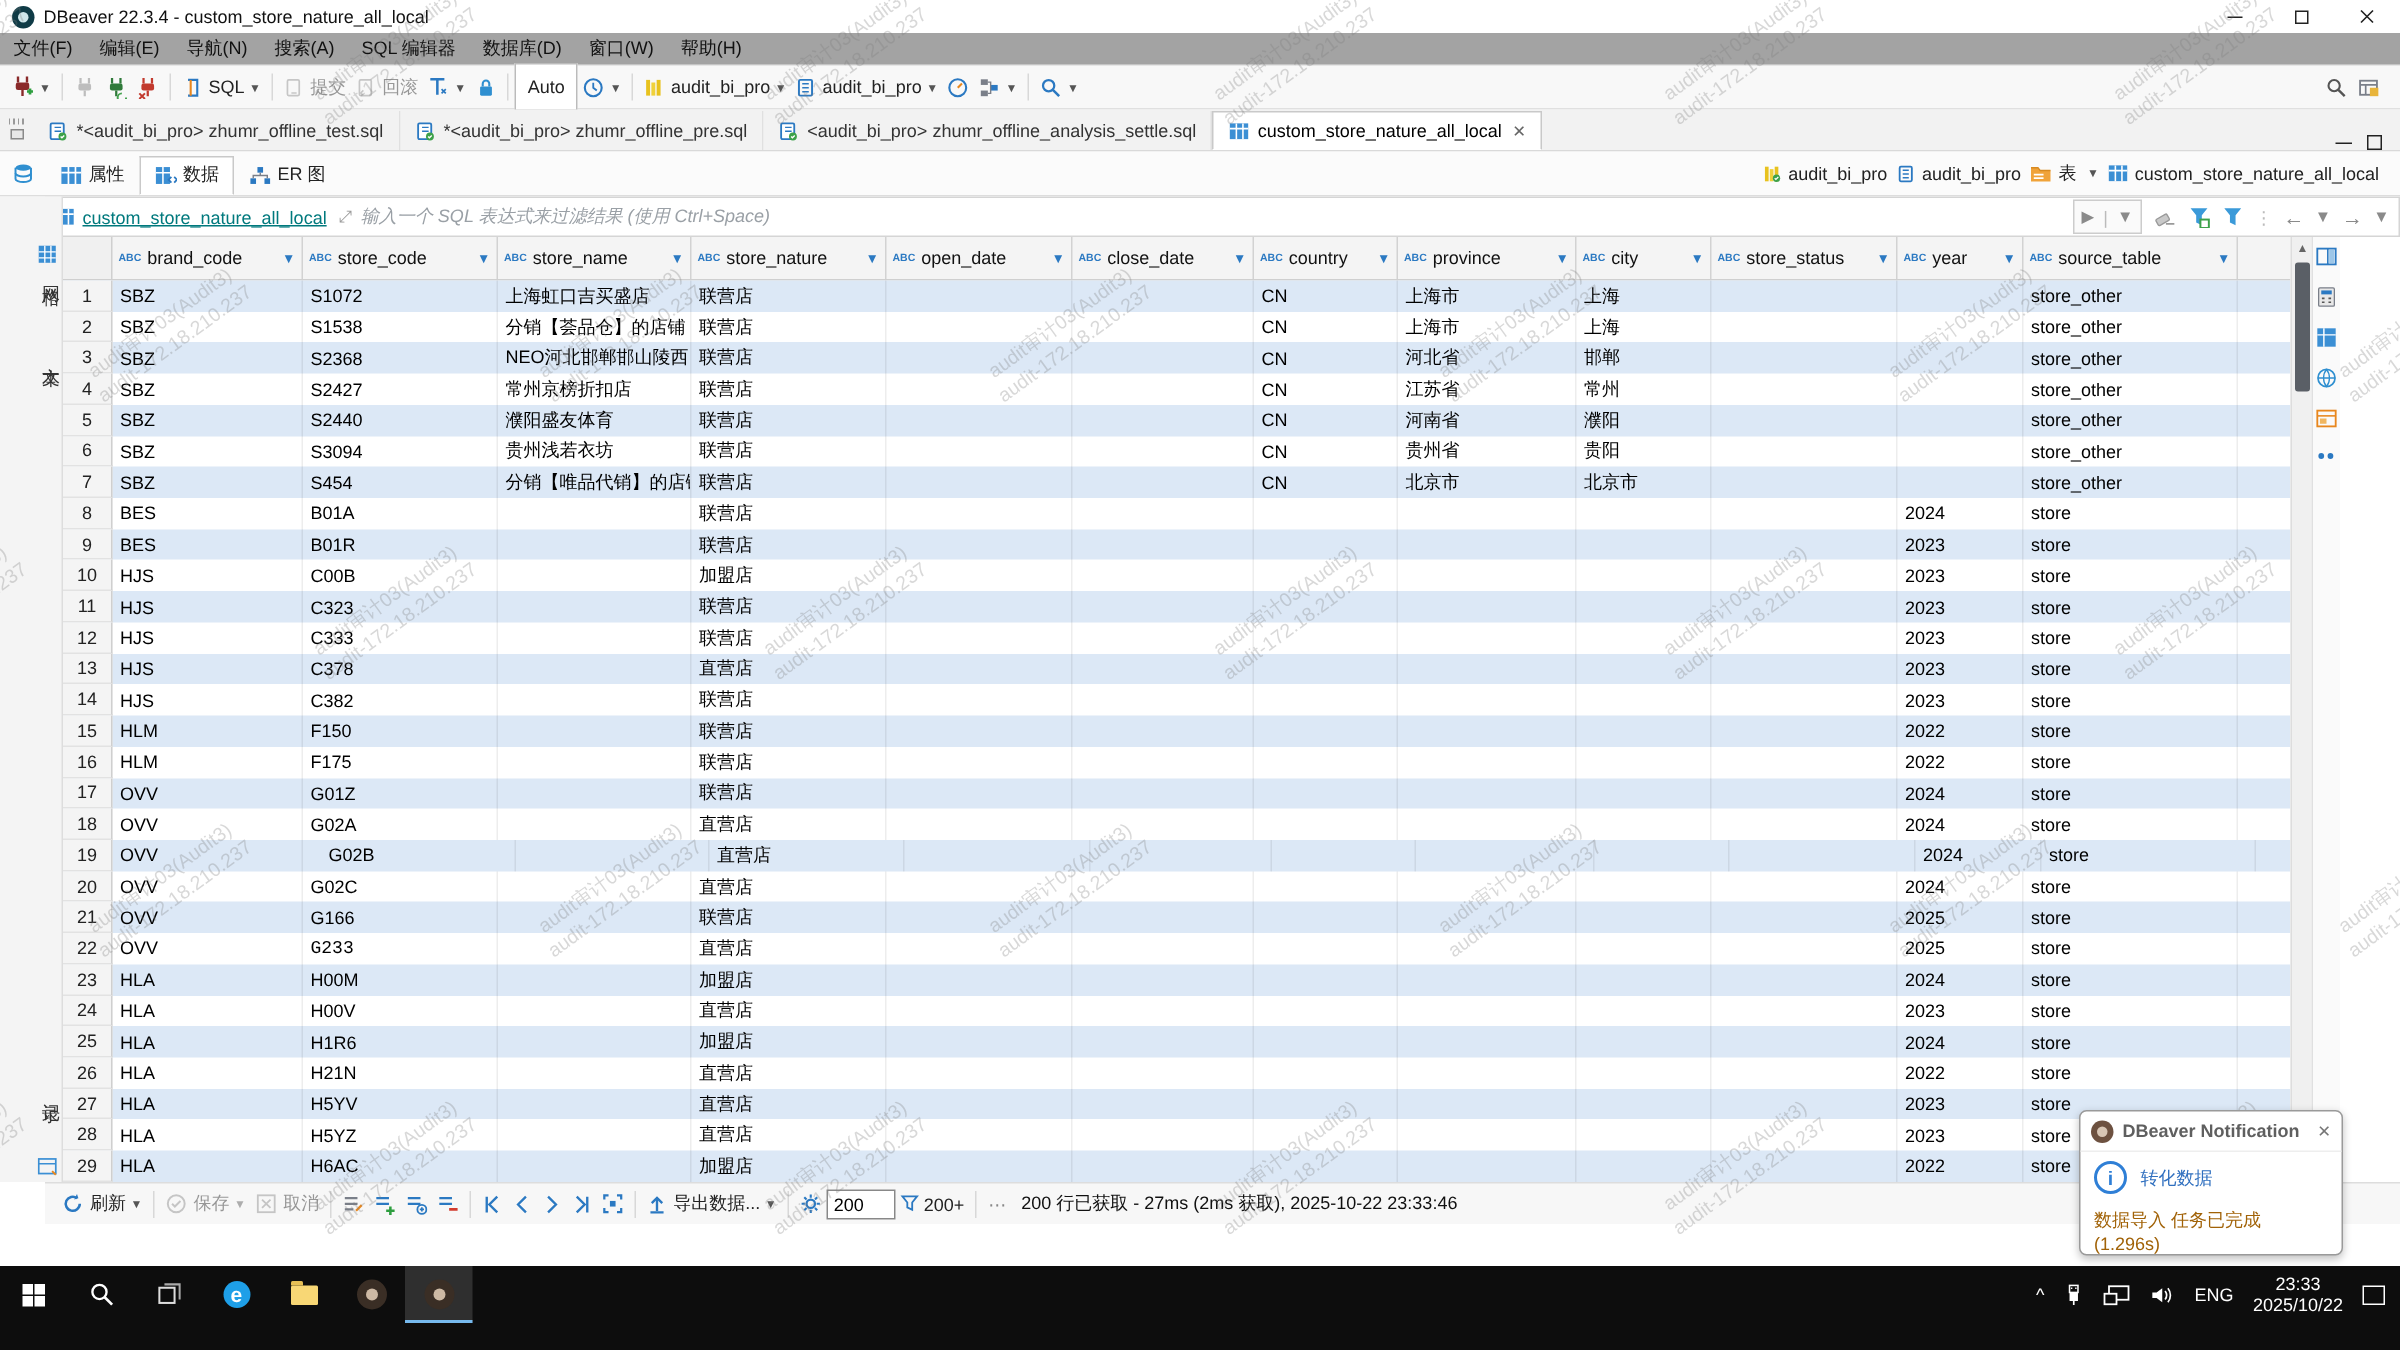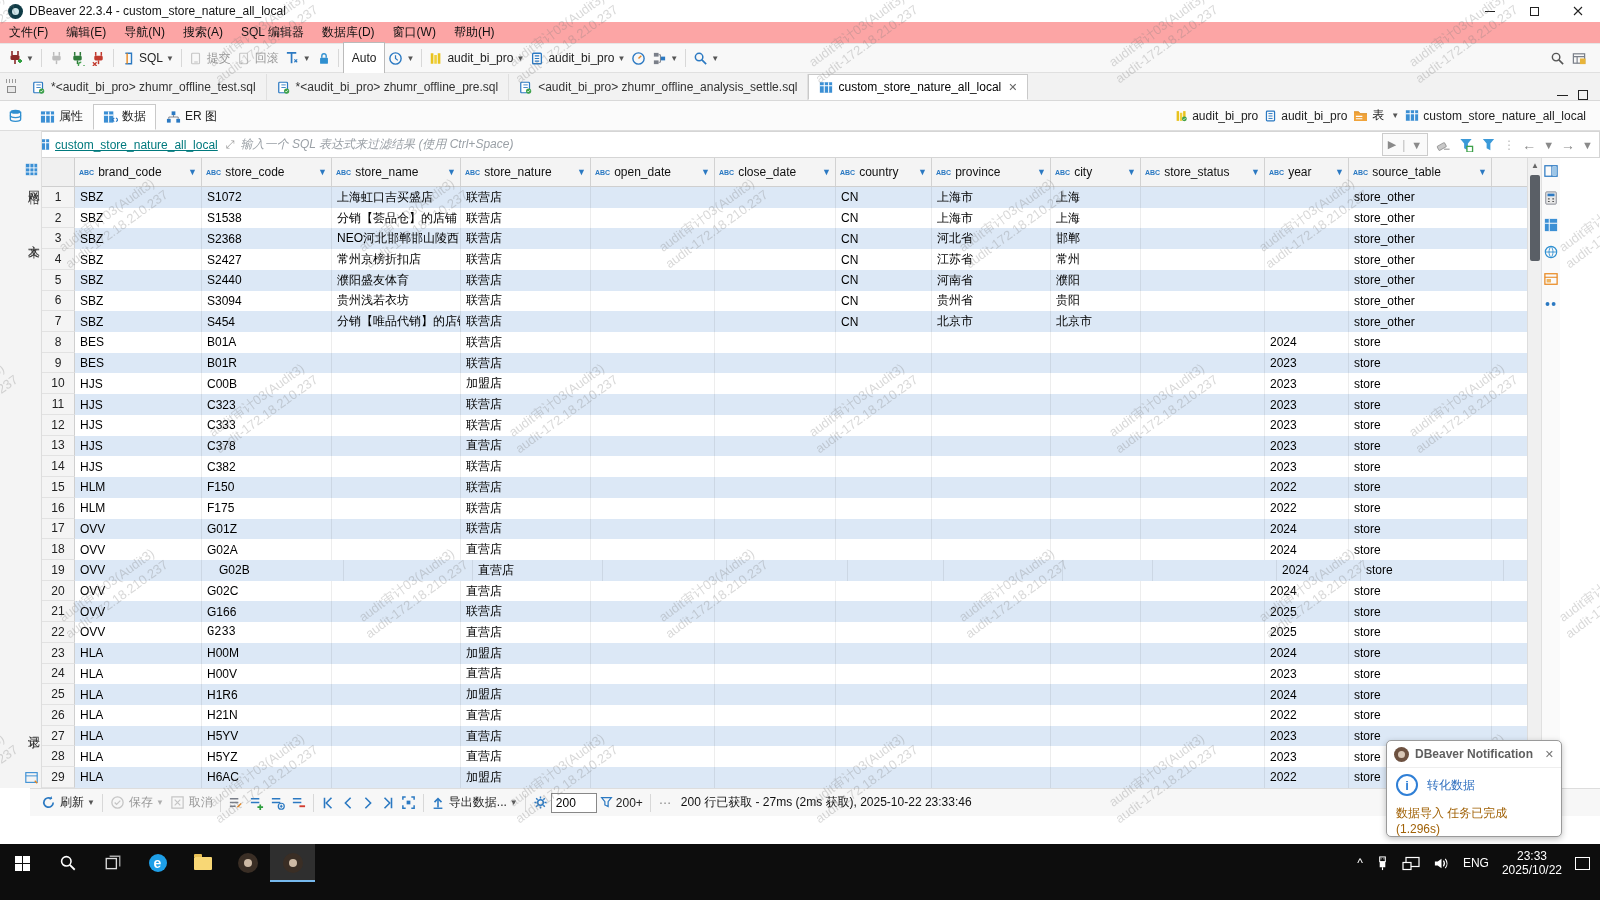--- a/index.html
+++ b/index.html
@@ -13,21 +13,21 @@
   
   .titlebar { left:0; top:0; width:1600px; height:22px; background:#ffffff; display:flex; align-items:center; font-size:12px; color:#111; }
   .titlebar .appicon { width:15px; height:15px; border-radius:50%; background:#0f3b46; margin:0 6px 0 8px; position:relative; flex:none;}
   .titlebar .appicon::after{content:"";position:absolute;left:4px;top:4px;width:7px;height:7px;border-radius:50%;background:#cfe6ea;}
   .wbtns { margin-left:auto; display:flex; height:22px; }
   .wbtn { width:44px; height:22px; display:flex; align-items:center; justify-content:center; }
   .min-glyph{width:10px;height:1px;background:#222;}
   .max-glyph{width:9px;height:9px;border:1px solid #222;}
 
   
-  .menubar { left:0; top:22px; width:1600px; height:22px; background:#fca5a5; display:flex; align-items:center; font-size:12px; color:#111; border-bottom:1px solid #e6e6e6;}
+  .menubar { left:0; top:22px; width:1600px; height:22px; background:#a3a3a3; display:flex; align-items:center; font-size:12px; color:#111; border-bottom:1px solid #e6e6e6;}
   .menubar span { padding:2px 9px; cursor:default; }
 
   
   .toolbar { left:0; top:44px; width:1600px; height:29px; background:#f8f8f8; border-bottom:1px solid #e0e0e0; display:flex; align-items:center; font-size:12px; color:#222; padding-left:4px;}
   .tbtn { display:flex; align-items:center; padding:2px 3px; border-radius:2px; flex:none;}
   .tbtn.dis { opacity:.45; }
   .combo { background:#fff; border:1px solid #bbb; height:32px; display:flex; align-items:center; justify-content:center; padding:0 8px; font-size:12px;}
   .tools-right{ margin-left:auto; display:flex; align-items:center; margin-right:10px;}
 
   

